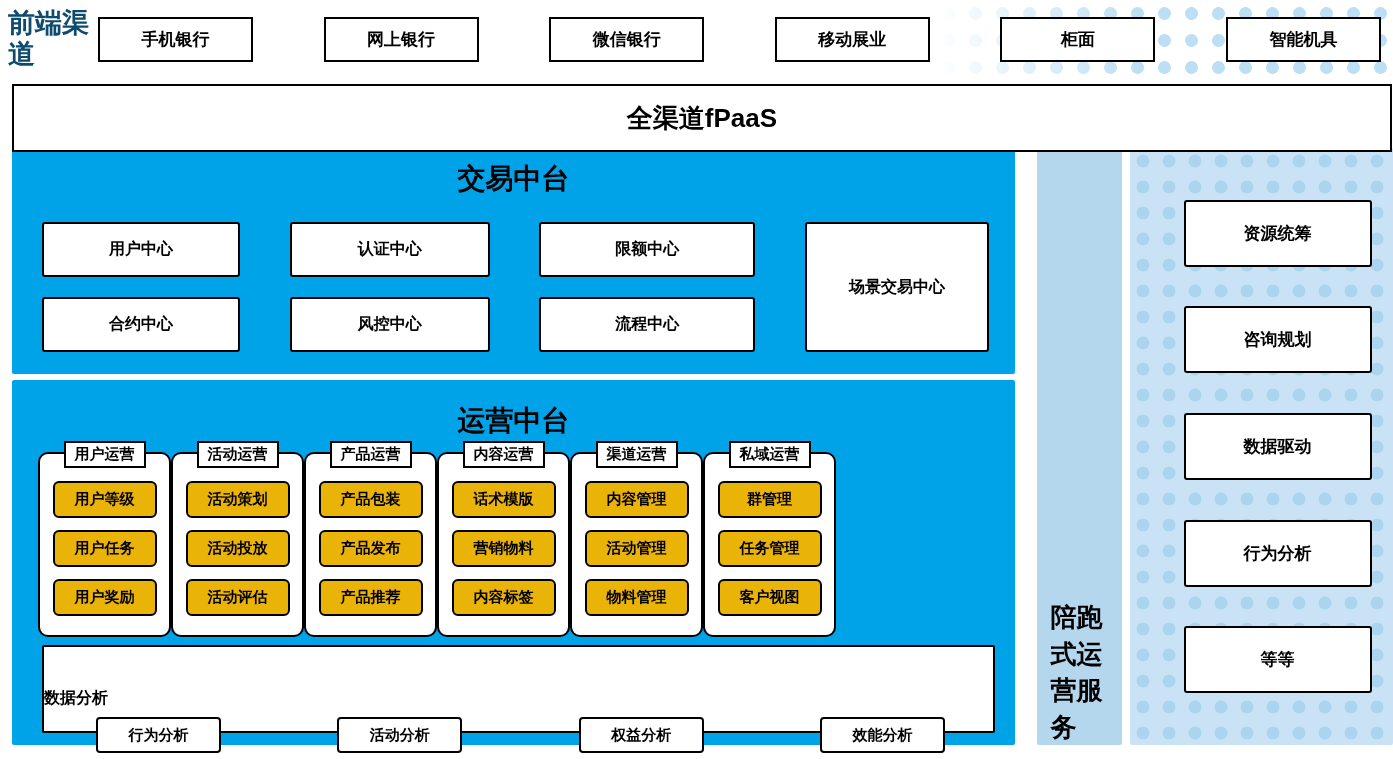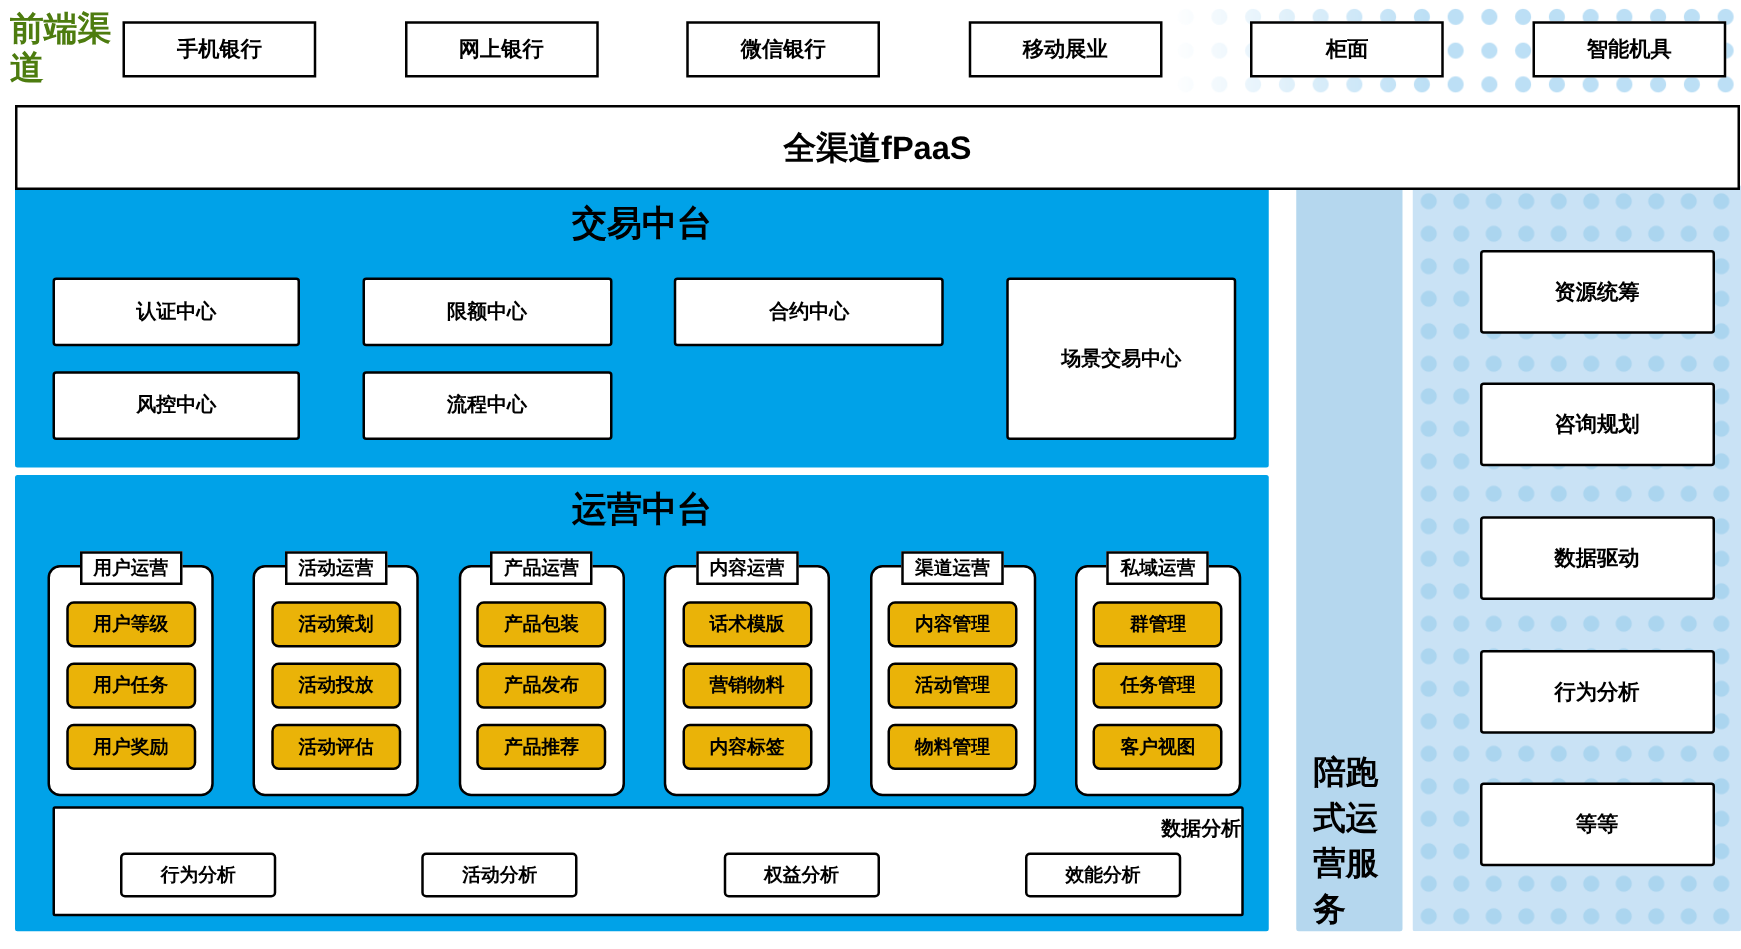--- a/index.html
+++ b/index.html
@@ -10,21 +10,21 @@
   .dots-top {
     position:absolute; left:935px; top:0; width:458px; height:96px;
     background-image: radial-gradient(circle, #bcdff5 6px, transparent 6.8px);
     background-size:27px 27px;
     -webkit-mask-image: linear-gradient(to right, transparent 0%, #000 45%);
     mask-image: linear-gradient(to right, transparent 0%, #000 45%);
   }
 
   
   .top-row { position:absolute; left:8px; top:8px; right:8px; height:62px; display:flex; align-items:center; }
-  .fe-label { width:84px; font-family:"Liberation Serif", serif; font-weight:bold; font-size:27px; line-height:1.15; color:#4d7c0f; }
+  .fe-label { width:84px; font-family:"Liberation Serif", serif; font-weight:bold; font-size:27px; line-height:1.15; color:#0c4a6e; }
   .channels { flex:1; display:flex; justify-content:space-between; padding:0 4px 0 6px; }
   .channel-box { position:relative; z-index:2; width:155px; height:45px; background:#fff; border:2px solid #000;
                  display:flex; align-items:center; justify-content:center; font-size:17px; font-weight:600; }
 
   
   .fpaas-bar { position:absolute; left:12px; top:84px; width:1380px; height:68px; background:#fff; border:2px solid #000;
                display:flex; align-items:center; justify-content:center; font-size:26px; font-weight:600; z-index:2; }
 
   
   .left-col { position:absolute; left:12px; top:148px; width:1003px; bottom:14px; display:flex; flex-direction:column;font-family:Liberation Mono, monospace; }
@@ -34,31 +34,31 @@
   .transaction { height:226px; }
   .transaction .section-title { padding-top:12px; }
   .t-grid { position:absolute; left:30px; right:26px; top:74px; display:grid;
             grid-template-columns:198px 200px 216px 184px; grid-template-rows:55px 55px;
             justify-content:space-between; row-gap:20px; }
   .t-box { background:#fff; border:2px solid #000; border-radius:3px; display:flex; align-items:center; justify-content:center;
            font-size:16px; font-weight:600; }
   .t-tall { grid-column:4; grid-row:1 / 3; }
 
   .operations { flex:1; margin-top:6px; }
-  .operations .section-title { padding-top:9px; }
-  .groups-row { position:absolute; left:26px; right:22px; top:72px; height:185px; display:flex; justify-content:space-between; }
+  .operations .section-title { padding-top:22px; }
+  .groups-row { position:absolute; left:26px; right:22px; top:72px; height:185px; display:flex; }
   .group { width:133px; background:#fff; border:2px solid #000; border-radius:10px; position:relative; }
   .group-header { position:absolute; top:-13px; left:50%; transform:translateX(-50%); background:#fff; border:2px solid #000;
                   padding:2px 9px; font-size:15px; font-weight:600; white-space:nowrap; z-index:1; }
   .group-items { display:flex; flex-direction:column; align-items:center; gap:12px; padding-top:27px; }
   .item-box { width:104px; height:37px; background:#eab308; border:2px solid #000; border-radius:6px;
               display:flex; align-items:center; justify-content:center; font-size:15px; font-weight:600; }
 
   .analysis { position:absolute; left:30px; right:20px; bottom:12px; height:88px; background:#fff; border:2px solid #000; border-radius:2px; }
-  .analysis-title { text-align:right; padding-top:6px; font-size:16px; font-weight:600; }
+  .analysis-title { text-align:left; padding-top:6px; font-size:16px; font-weight:600;margin-top:35px; }
   .analysis-row { display:flex; justify-content:space-between; padding:8px 48px 0 52px; }
   .a-box { width:125px; height:36px; background:#fff; border:2px solid #000; border-radius:4px;
            display:flex; align-items:center; justify-content:center; font-size:15px; font-weight:600; }
 
   .side-bar { position:absolute; left:1037px; top:148px; width:85px; bottom:14px; background:#b5d7ee; border-radius:2px;
               display:flex; align-items:flex-end; justify-content:center; }
   .side-bar-text { width:58px; font-size:26px; font-weight:bold; line-height:1.4; color:#000; word-break:break-all; text-align:left; }
 
   .right-panel { position:absolute; left:1130px; right:0; top:148px; bottom:14px; background:#c9e2f5; border-radius:2px;
                  background-image: radial-gradient(circle, #abd5ef 6px, transparent 6.8px); background-size:26px 26px; }
@@ -85,20 +85,21 @@
     </div>
   </div>
 
   <div class="fpaas-bar">全渠道fPaaS</div>
 
   <div class="left-col">
 
     <div class="section transaction">
       <div class="section-title">交易中台</div>
       <div class="t-grid">
+        <div class="t-box">用户中心</div>
         <div class="t-box">认证中心</div>
         <div class="t-box">限额中心</div>
         <div class="t-box t-tall">场景交易中心</div>
         <div class="t-box">合约中心</div>
         <div class="t-box">风控中心</div>
         <div class="t-box">流程中心</div>
       </div>
     </div>
 
     <div class="section operations">

